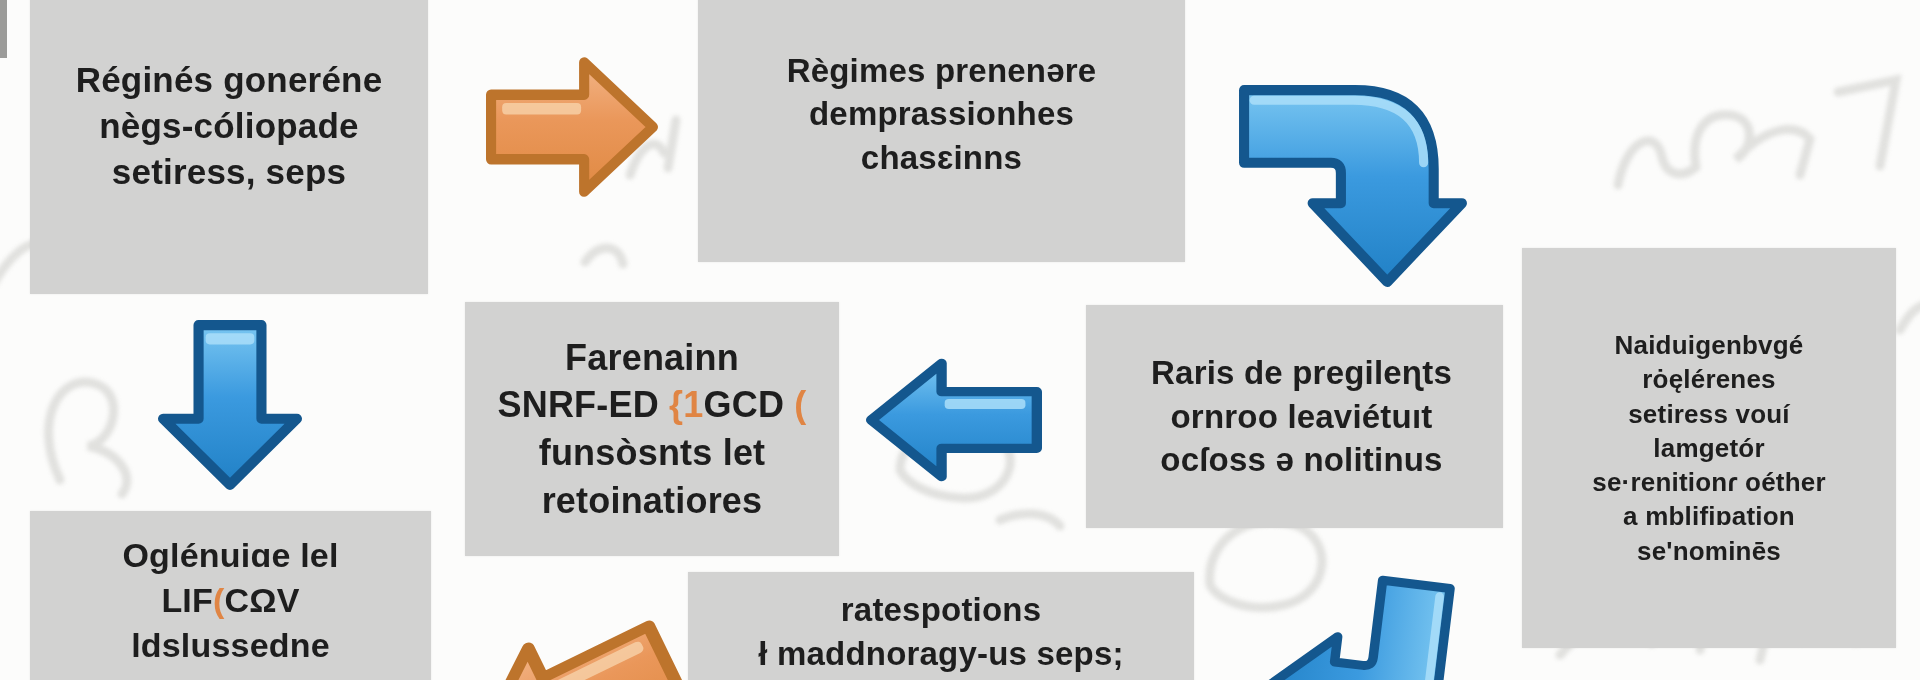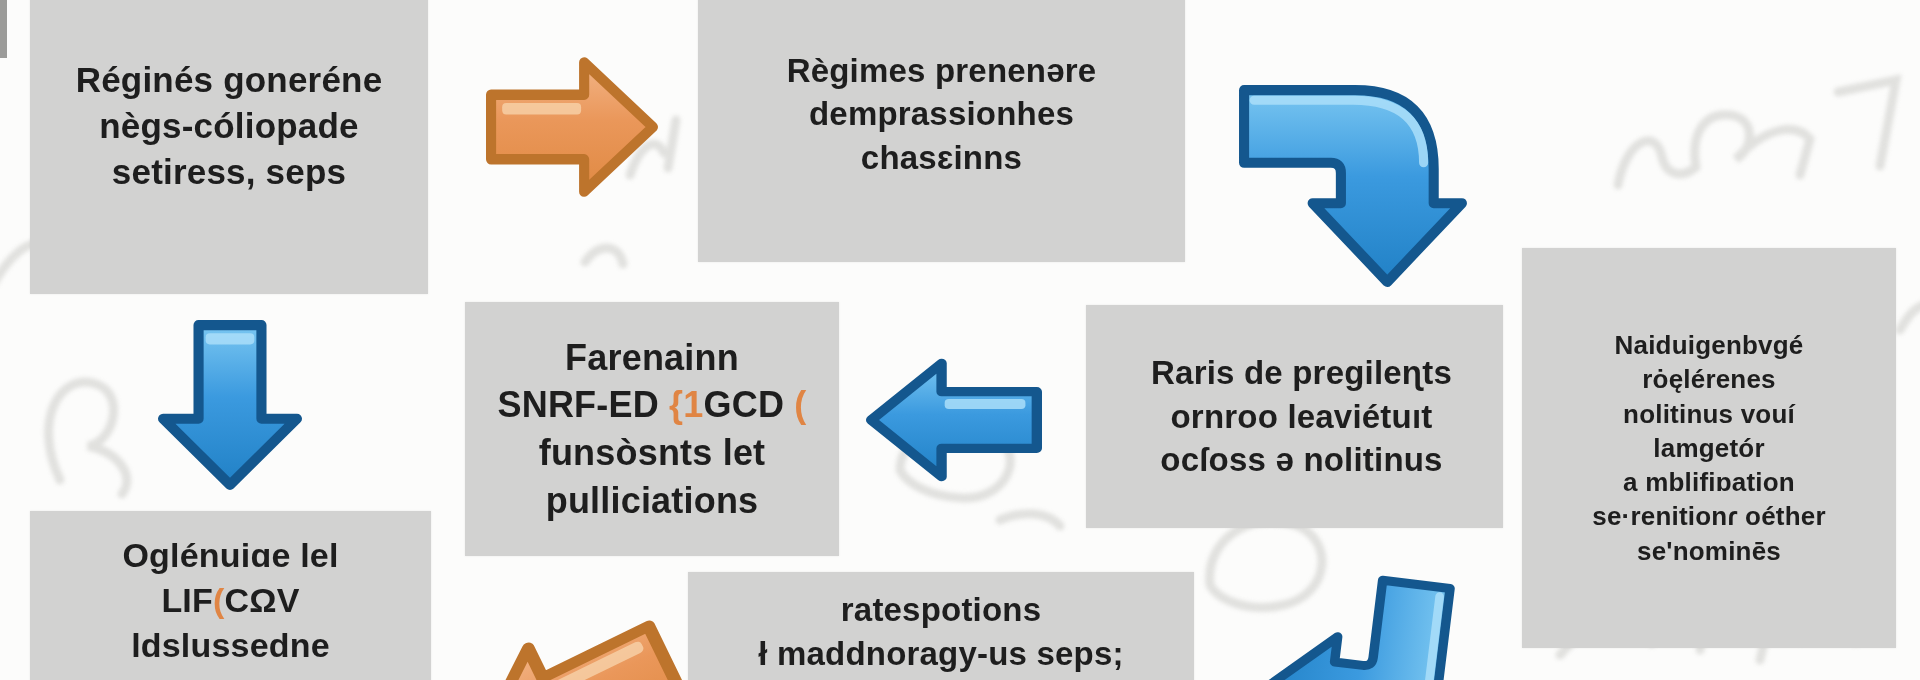--- a/index.html
+++ b/index.html
@@ -82,33 +82,33 @@
       <div class="box-text">
         <div class="line"><span>Règimes prenenəre</span></div>
         <div class="line"><span>demprassionhes</span></div>
         <div class="line"><span>chasɛinns</span></div>
       </div>
     </div>
     <div class="box" style="left: 1522px; top: 228px; width: 374px; height: 400px; font-size: 26px; margin-top: 20px;">
       <div class="box-text">
         <div class="line"><span>Naiduigenbvgé</span></div>
         <div class="line"><span>rȯęlérenes</span></div>
-        <div class="line"><span>nolitinus vouí</span></div>
+        <div class="line"><span>setiress vouí</span></div>
         <div class="line"><span>lamgetór</span></div>
+        <div class="line"><span>se·renitionɾ oéther</span></div>
         <div class="line"><span>a mblifiɒation</span></div>
-        <div class="line"><span>se·renitionɾ oéther</span></div>
         <div class="line"><span>se'nominēs</span></div>
       </div>
     </div>
     <div class="box" style="left: 465px; top: 302px; width: 374px; height: 254px; font-size: 36px;">
       <div class="box-text">
         <div class="line"><span>Farenainn</span></div>
         <div class="line"><span>SNRF-ED </span><span class="accent" style="color: rgb(224, 133, 68);">{1</span><span>GCD </span><span class="accent" style="color: rgb(224, 133, 68);">(</span></div>
         <div class="line"><span>funsòsnts let</span></div>
-        <div class="line"><span>pulliciations</span></div>
+        <div class="line"><span>retoinatiores</span></div>
       </div>
     </div>
     <div class="box" style="left: 1086px; top: 305px; width: 403px; height: 223px; font-size: 33px; padding-left: 14px;">
       <div class="box-text">
         <div class="line"><span>Raris de pregileɳts</span></div>
         <div class="line"><span>ornroo leaviétuıt</span></div>
         <div class="line"><span>ocſoss ə nolitinus</span></div>
       </div>
     </div>
     <div class="box top-align" style="left: 30px; top: 511px; width: 401px; height: 260px; font-size: 34px; padding-top: 22px; box-sizing: border-box;">

